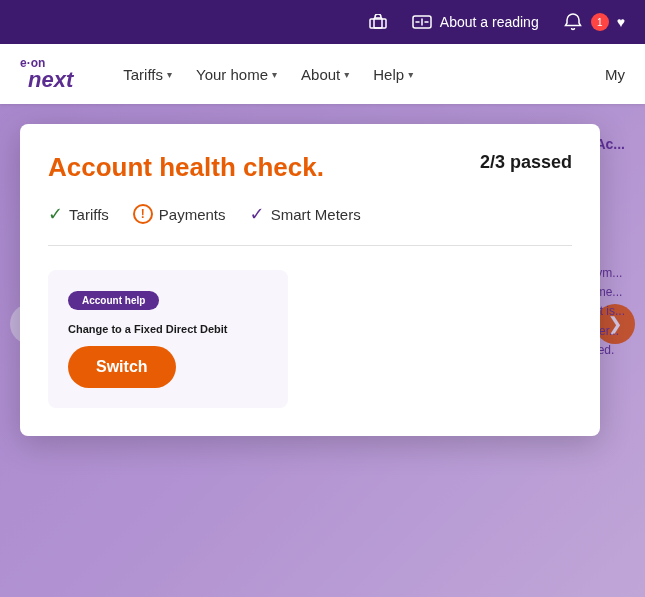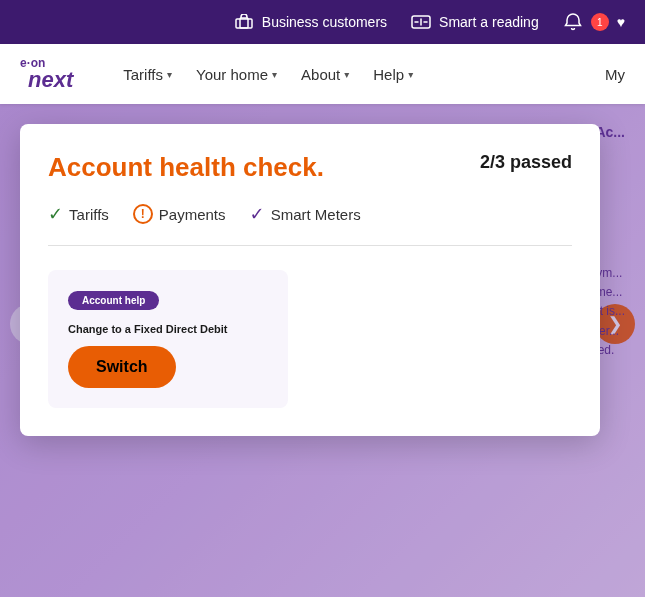--- a/index.html
+++ b/index.html
@@ -122,21 +122,21 @@
       opacity: 0.6;
     }
     .bg-text-address {
       font-size: 14px;
       color: #5c2d91;
       margin-top: 4px;
       opacity: 0.7;
     }
     .bg-account-label {
       position: absolute;
-      top: 20px;
+      top: 32px;
       right: 20px;
       font-size: 14px;
       color: #5c2d91;
       font-weight: bold;
     }
     .bg-arrow-left {
       position: absolute;
       left: 10px;
       top: 200px;
       width: 40px;
@@ -254,21 +254,21 @@
       line-height: 1.3;
     }
     .card-desc {
       font-size: 13px;
       color: #555;
       line-height: 1.5;
       margin-bottom: 20px;
     }
     .card-button {
       background: #e85d04;
-      color: #000000;
+      color: #ffffff;
       border: none;
       border-radius: 24px;
       padding: 12px 28px;
       font-size: 16px;
       font-weight: bold;
       cursor: pointer;
     }
 
     
     .right-text {
@@ -286,30 +286,29 @@
 
 <div class="top-bar">
   <div class="top-bar-item">
     <span class="top-bar-icon">
       <svg width="18" height="16" viewBox="0 0 18 16" fill="white">
         <rect x="5" y="4" width="8" height="10" rx="1" stroke="white" fill="none" stroke-width="1.5"></rect>
         <path d="M6 4V3a3 3 0 0 1 6 0v1" stroke="white" fill="none" stroke-width="1.5"></path>
         <rect x="1" y="5" width="16" height="9" rx="1" stroke="white" fill="none" stroke-width="1.5"></rect>
       </svg>
     </span>
-    <span>Business customers</span>
   </div>
   <div class="top-bar-item">
     <span class="top-bar-icon">
       <svg width="20" height="16" viewBox="0 0 20 16" fill="none">
         <rect x="1" y="2" width="18" height="12" rx="2" stroke="white" stroke-width="1.5"></rect>
         <path d="M4 8h3M13 8h3M10 5v6" stroke="white" stroke-width="1.5" stroke-linecap="round"></path>
       </svg>
     </span>
-    <span>Smart a reading</span>
+    <span>About a reading</span>
   </div>
   <div class="top-bar-item">
     <svg width="20" height="20" viewBox="0 0 20 20" fill="none">
       <path d="M10 2a6 6 0 0 0-6 6v3l-1.5 2.5h15L16 11V8a6 6 0 0 0-6-6z" stroke="white" fill="none" stroke-width="1.5"></path>
       <path d="M8.5 16a1.5 1.5 0 0 0 3 0" stroke="white" fill="none" stroke-width="1.5"></path>
     </svg>
     <span class="notification-badge">1</span>
     <span style="color:white;">♥</span>
   </div>
 </div>

